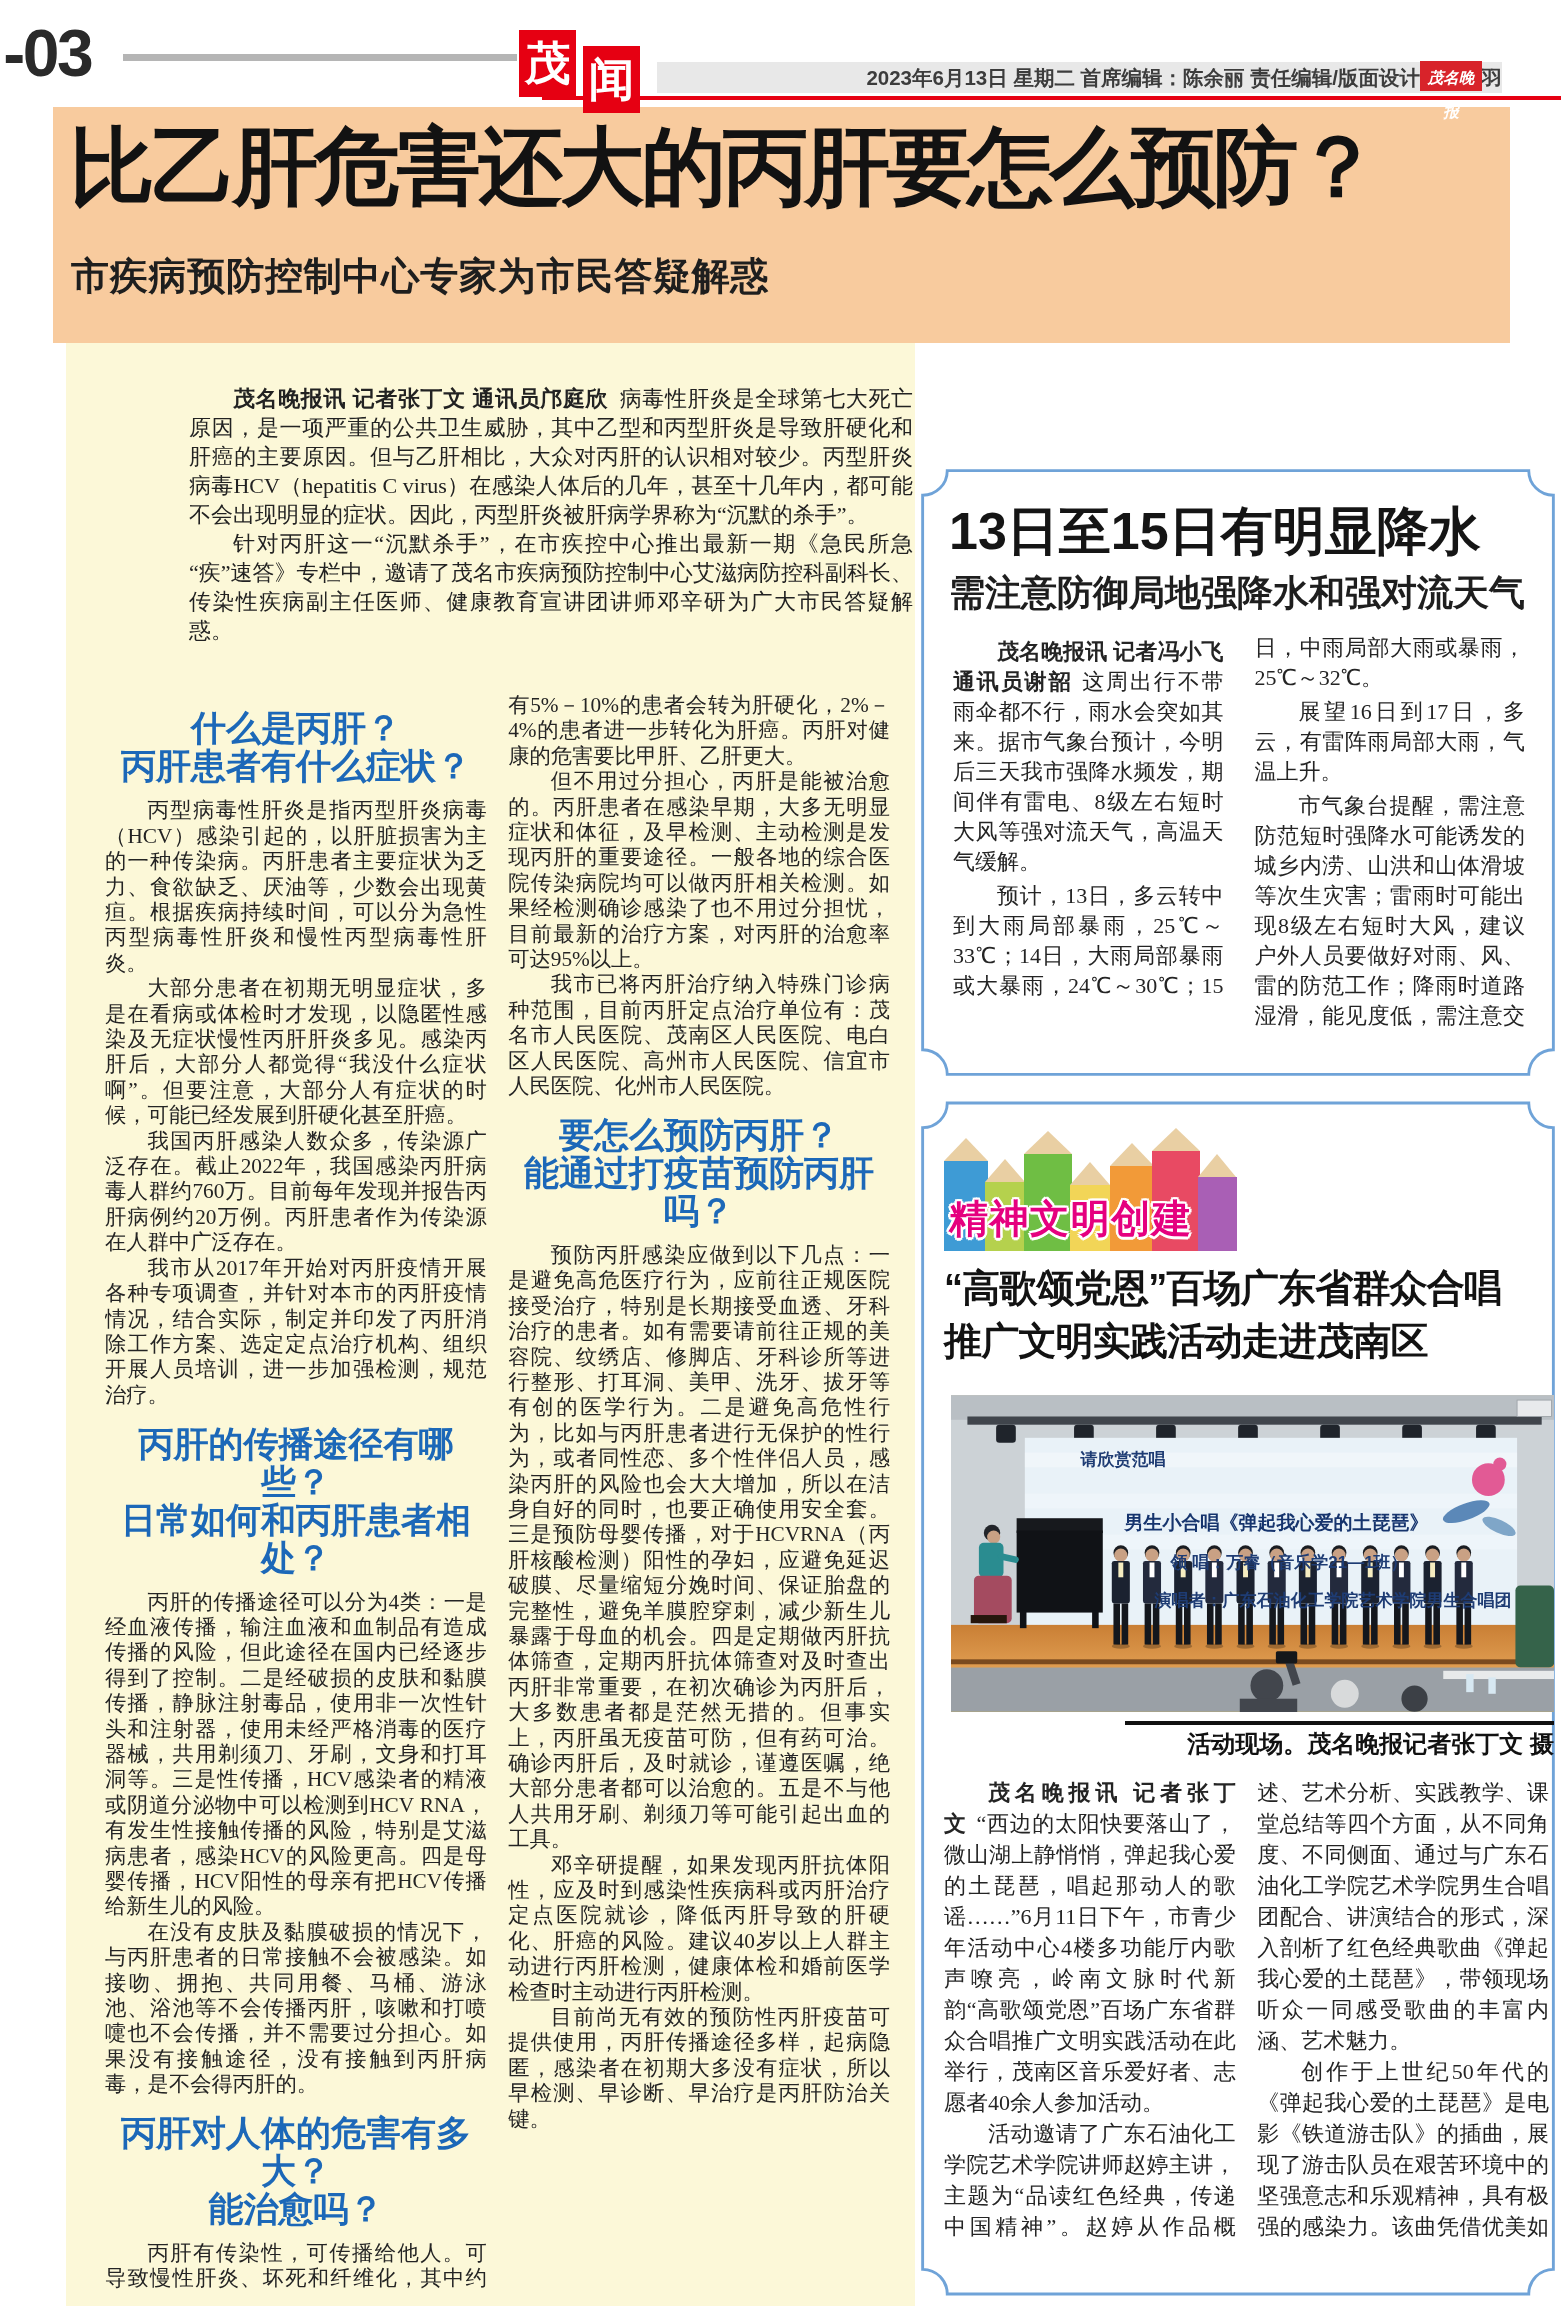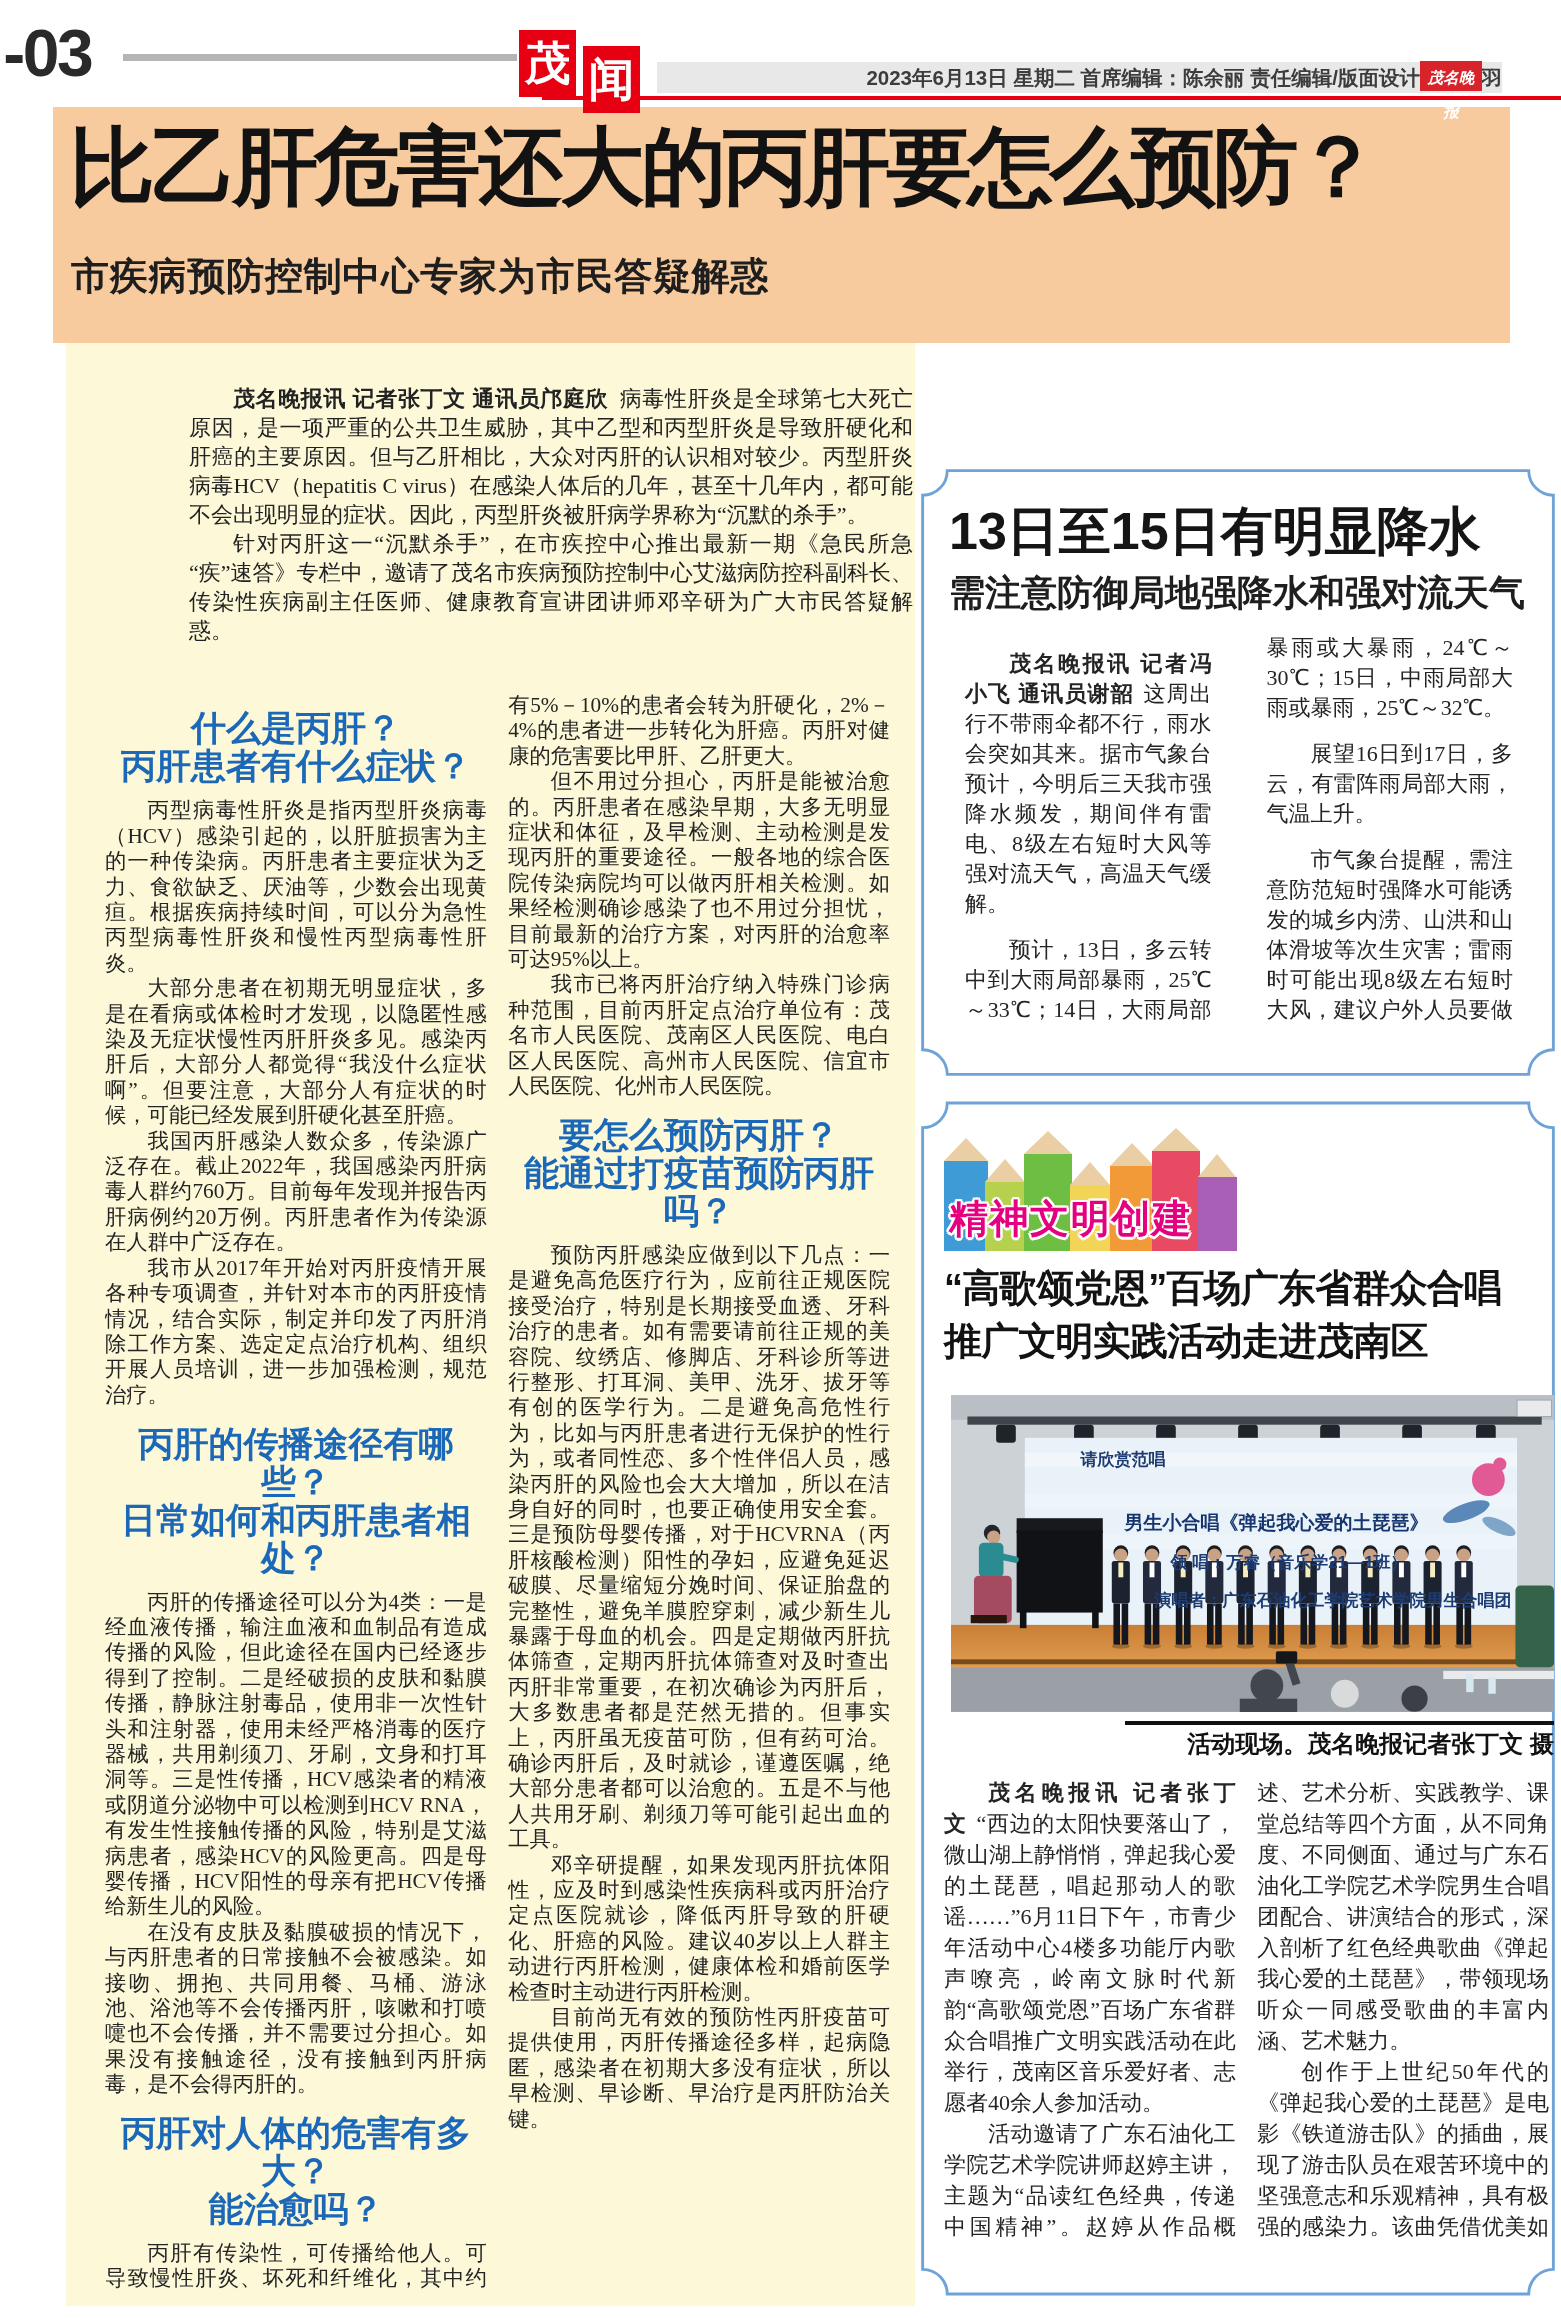--- a/index.html
+++ b/index.html
@@ -51,21 +51,21 @@
   .rbox{position:absolute;background:#ffffff;}
   .rbox .border-svg{position:absolute;left:0;top:0;pointer-events:none;}
   .wx{left:921px;top:469px;width:634px;height:607px;}
   .wx-title{margin:0;position:absolute;left:28px;top:28px;font-family:"Liberation Sans",sans-serif;
             font-weight:900;font-size:52px;color:#151515;letter-spacing:0;white-space:nowrap;text-align:right;}
   .wx-sub{margin:0;position:absolute;left:28px;top:100px;font-family:"Liberation Sans",sans-serif;
           font-weight:600;font-size:36px;color:#1e1e1e;white-space:nowrap;}
   .wx-cols{position:absolute;left:28px;top:164px;width:580px;height:410px;
            column-count:2;column-gap:23px;column-fill:auto;overflow:hidden;
            font-size:22px;line-height:30px;text-align:justify;color:#242424;}
-  .wx-cols p{margin:16px;text-indent:2em;}
+  .wx-cols p{margin:4px;text-indent:2em;}
   .lead-in{font-family:"Liberation Sans",sans-serif;font-weight:bold;margin-right:9.8px;}
 
   .civ{left:921px;top:1101px;width:634px;height:1195px;}
   .badge{position:absolute;left:23px;top:24.6px;width:297px;height:125px;}
   .pencil{position:absolute;bottom:0;}
   .pencil::before{content:"";position:absolute;left:0;top:-23px;width:0;height:0;
                   border-bottom:23px solid #e9cfa3;}
   .pp1{left:0;width:44px;height:90px;background:#3e9bd5;}   .pp1::before{border-left:22px solid transparent;border-right:22px solid transparent;}
   .pp2{left:41px;width:41px;height:69px;background:#b5d14d;} .pp2::before{border-left:20.5px solid transparent;border-right:20.5px solid transparent;}
   .pp3{left:80px;width:48px;height:97px;background:#6fbe44;}.pp3::before{border-left:24px solid transparent;border-right:24px solid transparent;}
@@ -75,21 +75,21 @@
   .pp7{left:254px;width:39px;height:74px;background:#a95fb5;} .pp7::before{border-left:19.7px solid transparent;border-right:19.7px solid transparent;}
   .badge-text{position:absolute;left:4.9px;bottom:4.9px;font-family:"Liberation Sans",sans-serif;
               font-weight:900;font-size:39px;letter-spacing:1.6px;color:#e5007f;white-space:nowrap;
               text-shadow:-2.5px 0 #fff,2.5px 0 #fff,0 -2.5px #fff,0 2.5px #fff,
                           -1.6px -1.6px #fff,1.6px -1.6px #fff,-1.6px 1.6px #fff,1.6px 1.6px #fff;}
   .civ-head{margin:0;position:absolute;left:23px;top:161px;width:591px;
             font-family:"Liberation Sans",sans-serif;font-weight:900;font-size:38px;
             line-height:53px;letter-spacing:-0.8px;color:#121212;}
   .civ-head span{display:block;white-space:nowrap;}
   .photo{position:absolute;left:29.5px;top:294px;width:603px;height:317px;overflow:hidden;
-         background:#5eead4;}
+         background:#eab308;}
   .photo svg{position:absolute;left:0;top:0;}
   .scr-txt{position:absolute;font-family:"Liberation Sans",sans-serif;font-weight:bold;
            color:#1e3c74;white-space:nowrap;}
   .st1{left:130px;top:53px;font-size:17px;}
   .st2{left:174px;top:115px;font-size:19px;color:#16346d;}
   .st3{left:220px;top:156px;font-size:17px;}
   .st4{left:204px;top:194px;font-size:17px;}
   .cap-rule{position:absolute;left:204px;top:620px;width:429px;height:4.1px;background:#111;}
   .caption{position:absolute;left:204px;top:627px;width:429px;text-align:right;
            font-family:"Liberation Sans",sans-serif;font-weight:bold;font-size:24px;color:#111;

